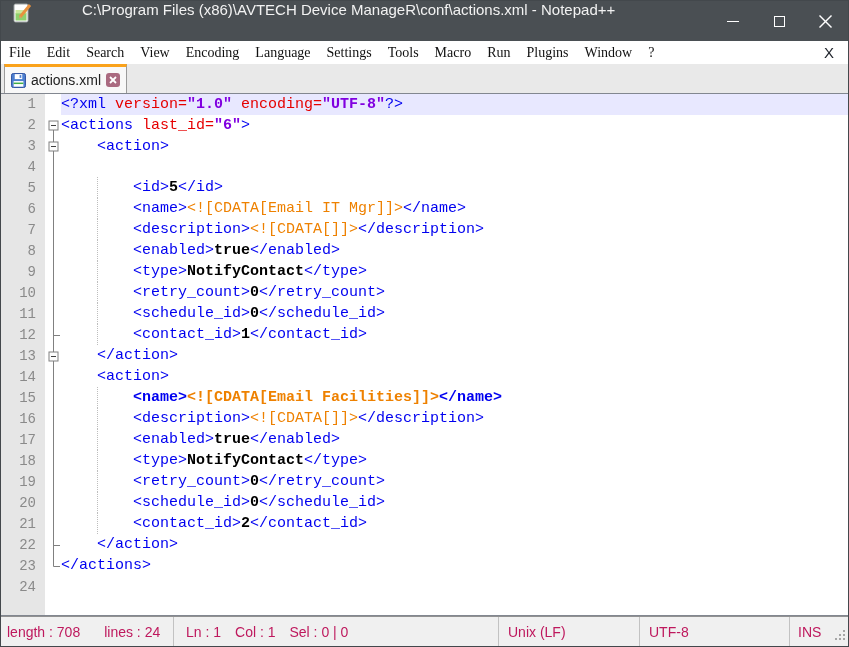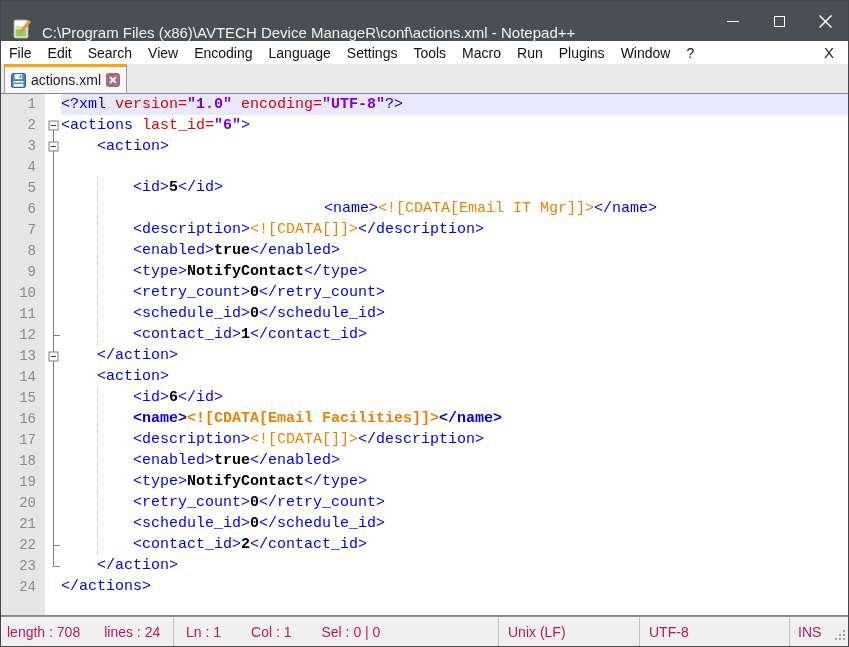--- a/index.html
+++ b/index.html
@@ -9,36 +9,37 @@
     border:1px solid #43484c;
     display:flex;flex-direction:column;
     background:#fff;
     font-family:"Liberation Sans", sans-serif;
     overflow:hidden;
   }
   
   .titlebar{
     height:40px;flex:0 0 40px;
     background:var(--titlebar,#4a4f53);
-    display:flex;align-items:flex-end;
+    display:flex;align-items:flex-start;
     color:#f2f2f2;
+    gap:40px;
   }
   .app-icon{width:24px;height:24px;margin:0 8px 0 9px;flex:0 0 auto;}
   .title-text{font-size:15px;white-space:nowrap;overflow:hidden;flex:1 1 auto;}
   .win-btns{display:flex;height:100%;flex:0 0 auto;}
   .win-btn{width:46px;height:100%;display:flex;align-items:center;justify-content:center;cursor:default;}
   .glyph-min{width:12px;border-top:1.5px solid #fff;}
   .glyph-max{width:11px;height:11px;border:1.5px solid #fff;}
   
   .menubar{
     height:23px;flex:0 0 23px;background:#fff;
     display:flex;align-items:center;font-size:14px;color:#111;
   }
   .menu-items{display:flex;align-items:center;height:100%;}
-  .menu-item{padding:0 8px;display:flex;align-items:center;height:100%;}
+  .menu-item{padding:0 8px;display:flex;align-items:center;height:100%;font-family:Liberation Serif, serif;}
   .menu-doc-close{margin-left:auto;margin-right:14px;font-size:15px;color:#22262e;}
   
   .tabbar{
     height:29px;flex:0 0 29px;background:#e9e9e9;
     display:flex;align-items:stretch;padding-left:3px;
   }
   .tab{
     display:flex;align-items:center;gap:5px;
     background:#f8f8f8;
     border-left:1px solid #9b9b9b;border-right:1px solid #9b9b9b;
@@ -78,21 +79,21 @@
   .tk-plain{color:#000;}
   
   .statusbar{
     height:30px;flex:0 0 30px;background:#f0f0f0;
     border-top:1px solid #919191;
     display:flex;align-items:stretch;font-size:14px;color:#be185d;
   }
   .sb-sec{display:flex;align-items:center;white-space:nowrap;overflow:hidden;}
   .sb-sec + .sb-sec{border-left:1px solid #c2c2c2;}
   .sb-1{flex:0 0 172px;padding-left:6px;gap:24px;}
-  .sb-2{flex:0 0 325px;padding-left:12px;gap:30px;}
+  .sb-2{flex:0 0 325px;padding-left:12px;gap:14px;}
   .sb-3{flex:0 0 141px;padding-left:9px;}
   .sb-4{flex:0 0 150px;padding-left:9px;}
   .sb-5{flex:1 1 auto;padding-left:8px;position:relative;align-items:center;}
   .grip{position:absolute;right:2px;bottom:2px;}
 </style>
 </head>
 <body>
 
 <div class="window">
 
@@ -269,30 +270,29 @@
             <line x1="8.5" y1="0" x2="8.5" y2="10.5" stroke="#808080" stroke-width="1"></line>
             <line x1="8.5" y1="10.5" x2="15" y2="10.5" stroke="#808080" stroke-width="1"></line>
           </svg></div>
         <div class="fold"></div>
       </div>
     <div class="col-code">
         <div class="code hl" style="padding-left: 0ch;"><span class="tk-tag">&lt;?xml </span><span class="tk-attr">version=</span><span class="tk-str">"1.0"</span><span class="tk-plain"> </span><span class="tk-attr">encoding=</span><span class="tk-str">"UTF-8"</span><span class="tk-tag">?&gt;</span></div>
         <div class="code" style="padding-left: 0ch;"><span class="tk-tag">&lt;actions </span><span class="tk-attr">last_id=</span><span class="tk-str">"6"</span><span class="tk-tag">&gt;</span></div>
         <div class="code" style="padding-left: 4ch;"><span class="tk-tag">&lt;action&gt;</span></div>
         <div class="code guide" style="padding-left: 8ch; margin-top: 20px;"><span class="tk-tag">&lt;id&gt;</span><span class="tk-txt">5</span><span class="tk-tag">&lt;/id&gt;</span></div>
-        <div class="code guide" style="padding-left: 8ch; text-align: center;"><span class="tk-tag">&lt;name&gt;</span><span class="tk-cdata">&lt;![CDATA[Email IT Mgr]]&gt;</span><span class="tk-tag">&lt;/name&gt;</span></div>
+        <div class="code guide" style="padding-left: 8ch;"><span class="tk-tag">&lt;name&gt;</span><span class="tk-cdata">&lt;![CDATA[Email IT Mgr]]&gt;</span><span class="tk-tag">&lt;/name&gt;</span></div>
         <div class="code guide" style="padding-left: 8ch;"><span class="tk-tag">&lt;description&gt;</span><span class="tk-cdata">&lt;![CDATA[]]&gt;</span><span class="tk-tag">&lt;/description&gt;</span></div>
         <div class="code guide" style="padding-left: 8ch;"><span class="tk-tag">&lt;enabled&gt;</span><span class="tk-txt">true</span><span class="tk-tag">&lt;/enabled&gt;</span></div>
         <div class="code guide" style="padding-left: 8ch;"><span class="tk-tag">&lt;type&gt;</span><span class="tk-txt">NotifyContact</span><span class="tk-tag">&lt;/type&gt;</span></div>
         <div class="code guide" style="padding-left: 8ch;"><span class="tk-tag">&lt;retry_count&gt;</span><span class="tk-txt">0</span><span class="tk-tag">&lt;/retry_count&gt;</span></div>
         <div class="code guide" style="padding-left: 8ch;"><span class="tk-tag">&lt;schedule_id&gt;</span><span class="tk-txt">0</span><span class="tk-tag">&lt;/schedule_id&gt;</span></div>
         <div class="code guide" style="padding-left: 8ch;"><span class="tk-tag">&lt;contact_id&gt;</span><span class="tk-txt">1</span><span class="tk-tag">&lt;/contact_id&gt;</span></div>
         <div class="code" style="padding-left: 4ch;"><span class="tk-tag">&lt;/action&gt;</span></div>
         <div class="code" style="padding-left: 4ch;"><span class="tk-tag">&lt;action&gt;</span></div>
-        <div class="code guide" style="padding-left: 8ch;"><span class="tk-tag">&lt;id&gt;</span><span class="tk-txt">6</span><span class="tk-tag">&lt;/id&gt;</span></div>
         <div class="code guide" style="padding-left: 8ch; font-weight: bold;"><span class="tk-tag">&lt;name&gt;</span><span class="tk-cdata">&lt;![CDATA[Email Facilities]]&gt;</span><span class="tk-tag">&lt;/name&gt;</span></div>
         <div class="code guide" style="padding-left: 8ch;"><span class="tk-tag">&lt;description&gt;</span><span class="tk-cdata">&lt;![CDATA[]]&gt;</span><span class="tk-tag">&lt;/description&gt;</span></div>
         <div class="code guide" style="padding-left: 8ch;"><span class="tk-tag">&lt;enabled&gt;</span><span class="tk-txt">true</span><span class="tk-tag">&lt;/enabled&gt;</span></div>
         <div class="code guide" style="padding-left: 8ch;"><span class="tk-tag">&lt;type&gt;</span><span class="tk-txt">NotifyContact</span><span class="tk-tag">&lt;/type&gt;</span></div>
         <div class="code guide" style="padding-left: 8ch;"><span class="tk-tag">&lt;retry_count&gt;</span><span class="tk-txt">0</span><span class="tk-tag">&lt;/retry_count&gt;</span></div>
         <div class="code guide" style="padding-left: 8ch;"><span class="tk-tag">&lt;schedule_id&gt;</span><span class="tk-txt">0</span><span class="tk-tag">&lt;/schedule_id&gt;</span></div>
         <div class="code guide" style="padding-left: 8ch;"><span class="tk-tag">&lt;contact_id&gt;</span><span class="tk-txt">2</span><span class="tk-tag">&lt;/contact_id&gt;</span></div>
         <div class="code" style="padding-left: 4ch;"><span class="tk-tag">&lt;/action&gt;</span></div>
         <div class="code" style="padding-left: 0ch;"><span class="tk-tag">&lt;/actions&gt;</span></div>
         <div class="code" style="padding-left: 0ch;"></div>

